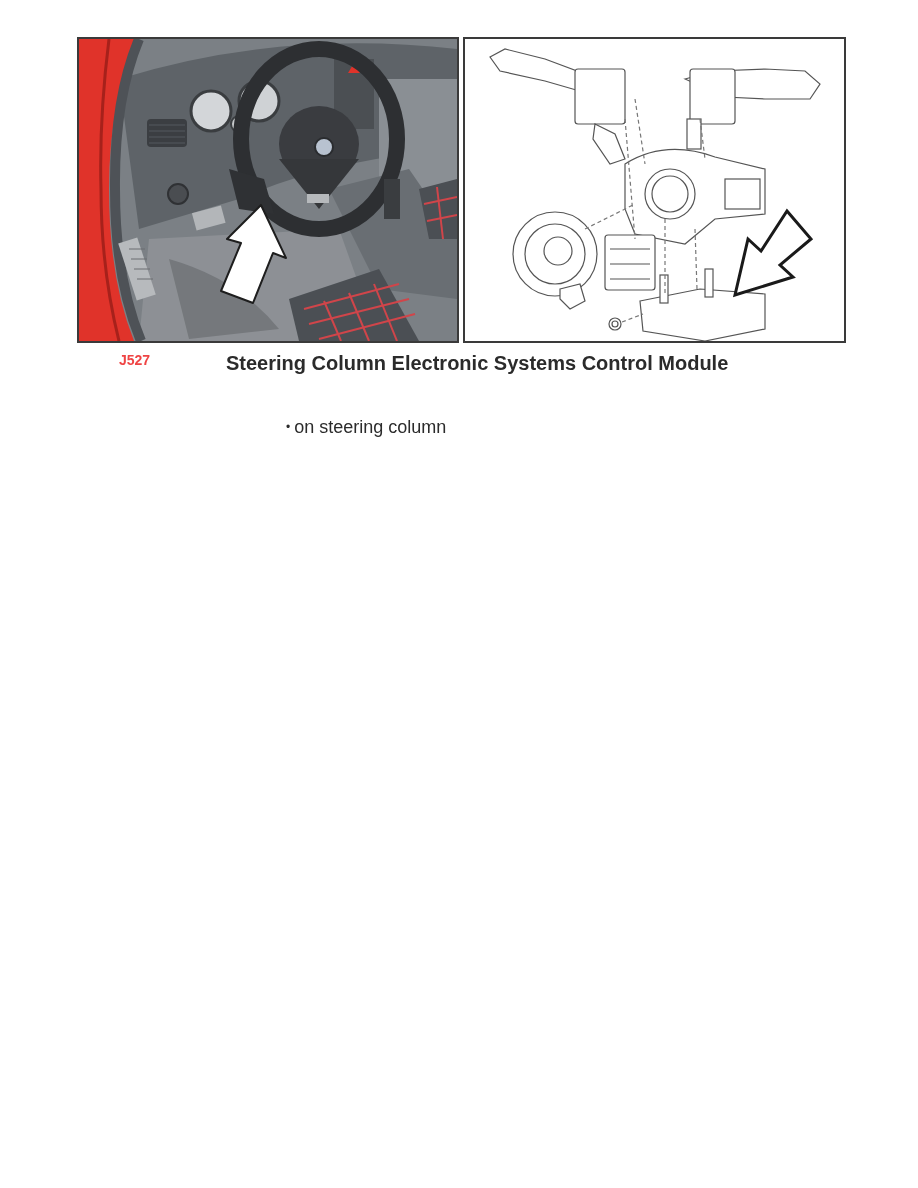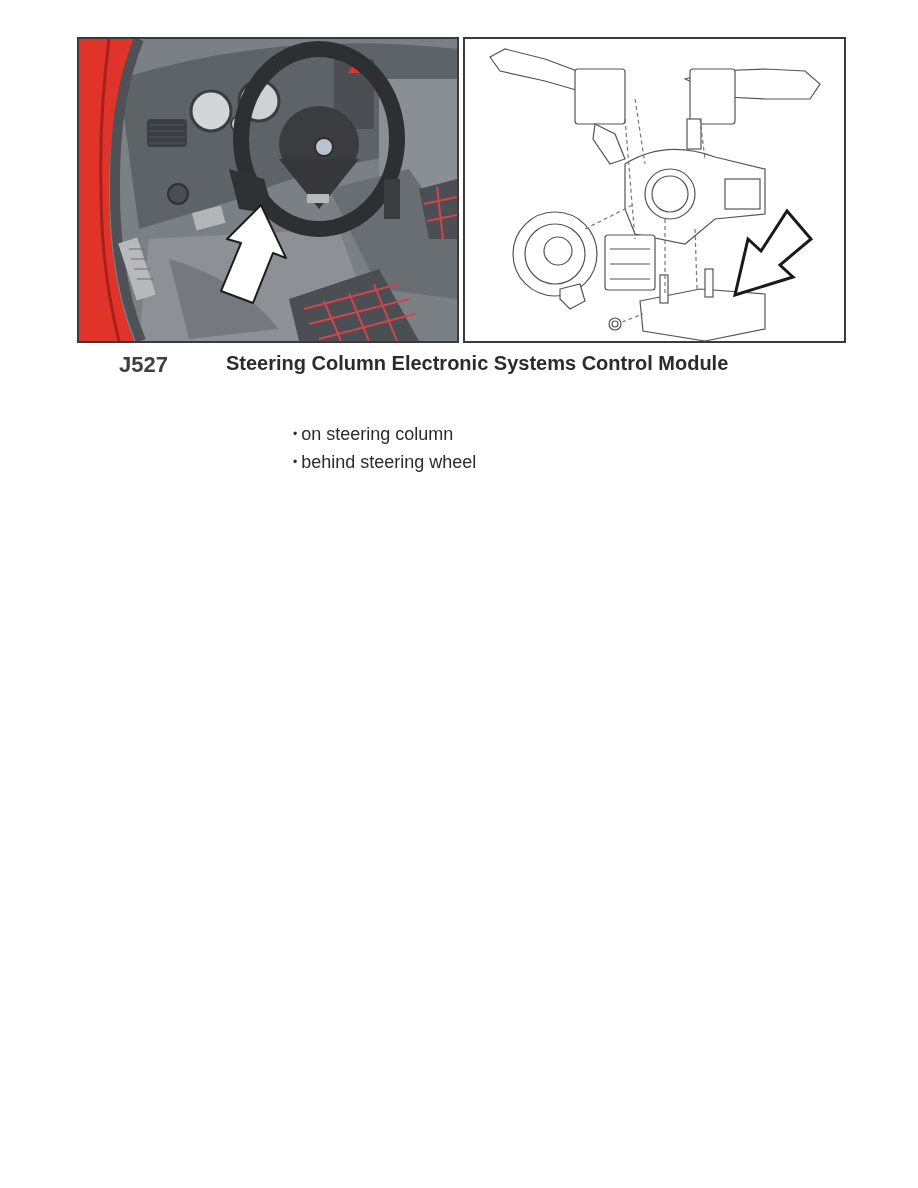--- a/index.html
+++ b/index.html
@@ -1,23 +1,23 @@
 <!DOCTYPE html>
 <html><head>
 <meta charset="utf-8">
 <style>
   html, body { margin: 0; padding: 0; background: #ffffff; }
   body { width: 918px; height: 1188px; position: relative; overflow: hidden;
          font-family: "Liberation Sans", sans-serif; color: #222; }
   .frame { position: absolute; top: 37px; height: 302px; border: 2px solid #3a3a3a; box-sizing: content-box; overflow: hidden; }
   #photo { left: 77px; width: 378px; background: #6f7479; }
   #diagram { left: 463px; width: 379px; background: #ffffff; }
-  .code { position: absolute; left: 119px; top: 352px; font-size: 22px; font-weight: bold; color: #404040; }
+  .code { position: absolute; left: 119px; top: 352px; font-size: 14px; font-weight: bold; color: #ef4444; }
   .title { position: absolute; left: 226px; top: 352px; font-size: 20px; font-weight: bold; color: #2b2b2b; }
-  ul.loc { position: absolute; left: 278px; top: 406px; margin: 15px; padding: 0; list-style: none; font-size: 18px; color: #2b2b2b; line-height: 26px; }
+  ul.loc { position: absolute; left: 278px; top: 406px; margin: 8px; padding: 0; list-style: none; font-size: 18px; color: #2b2b2b; line-height: 26px; }
   ul.loc li::before { content: "\2022"; font-size: 12px; margin-right: 4px; position: relative; top: -2px; }
   svg { display: block; }
 </style>
 </head>
 <body>
 
 <div id="photo" class="frame">
   <svg width="378" height="302" viewBox="0 0 378 302">
 
     <rect x="0" y="0" width="378" height="302" fill="#7b8085"></rect>
@@ -141,14 +141,13 @@
       <polygon points="322,172 346,200 315,226 328,238 270,256 283,200 296,212" fill="#ffffff" stroke="#1a1a1a" stroke-width="3" stroke-linejoin="miter"></polygon>
     </g>
   </svg>
 </div>
 
 <div class="code">J527</div>
 <div class="title">Steering Column Electronic Systems Control Module</div>
 
 <ul class="loc">
   <li>on steering column</li>
-  <li>behind steering wheel</li>
 </ul>
 
 </body></html>

